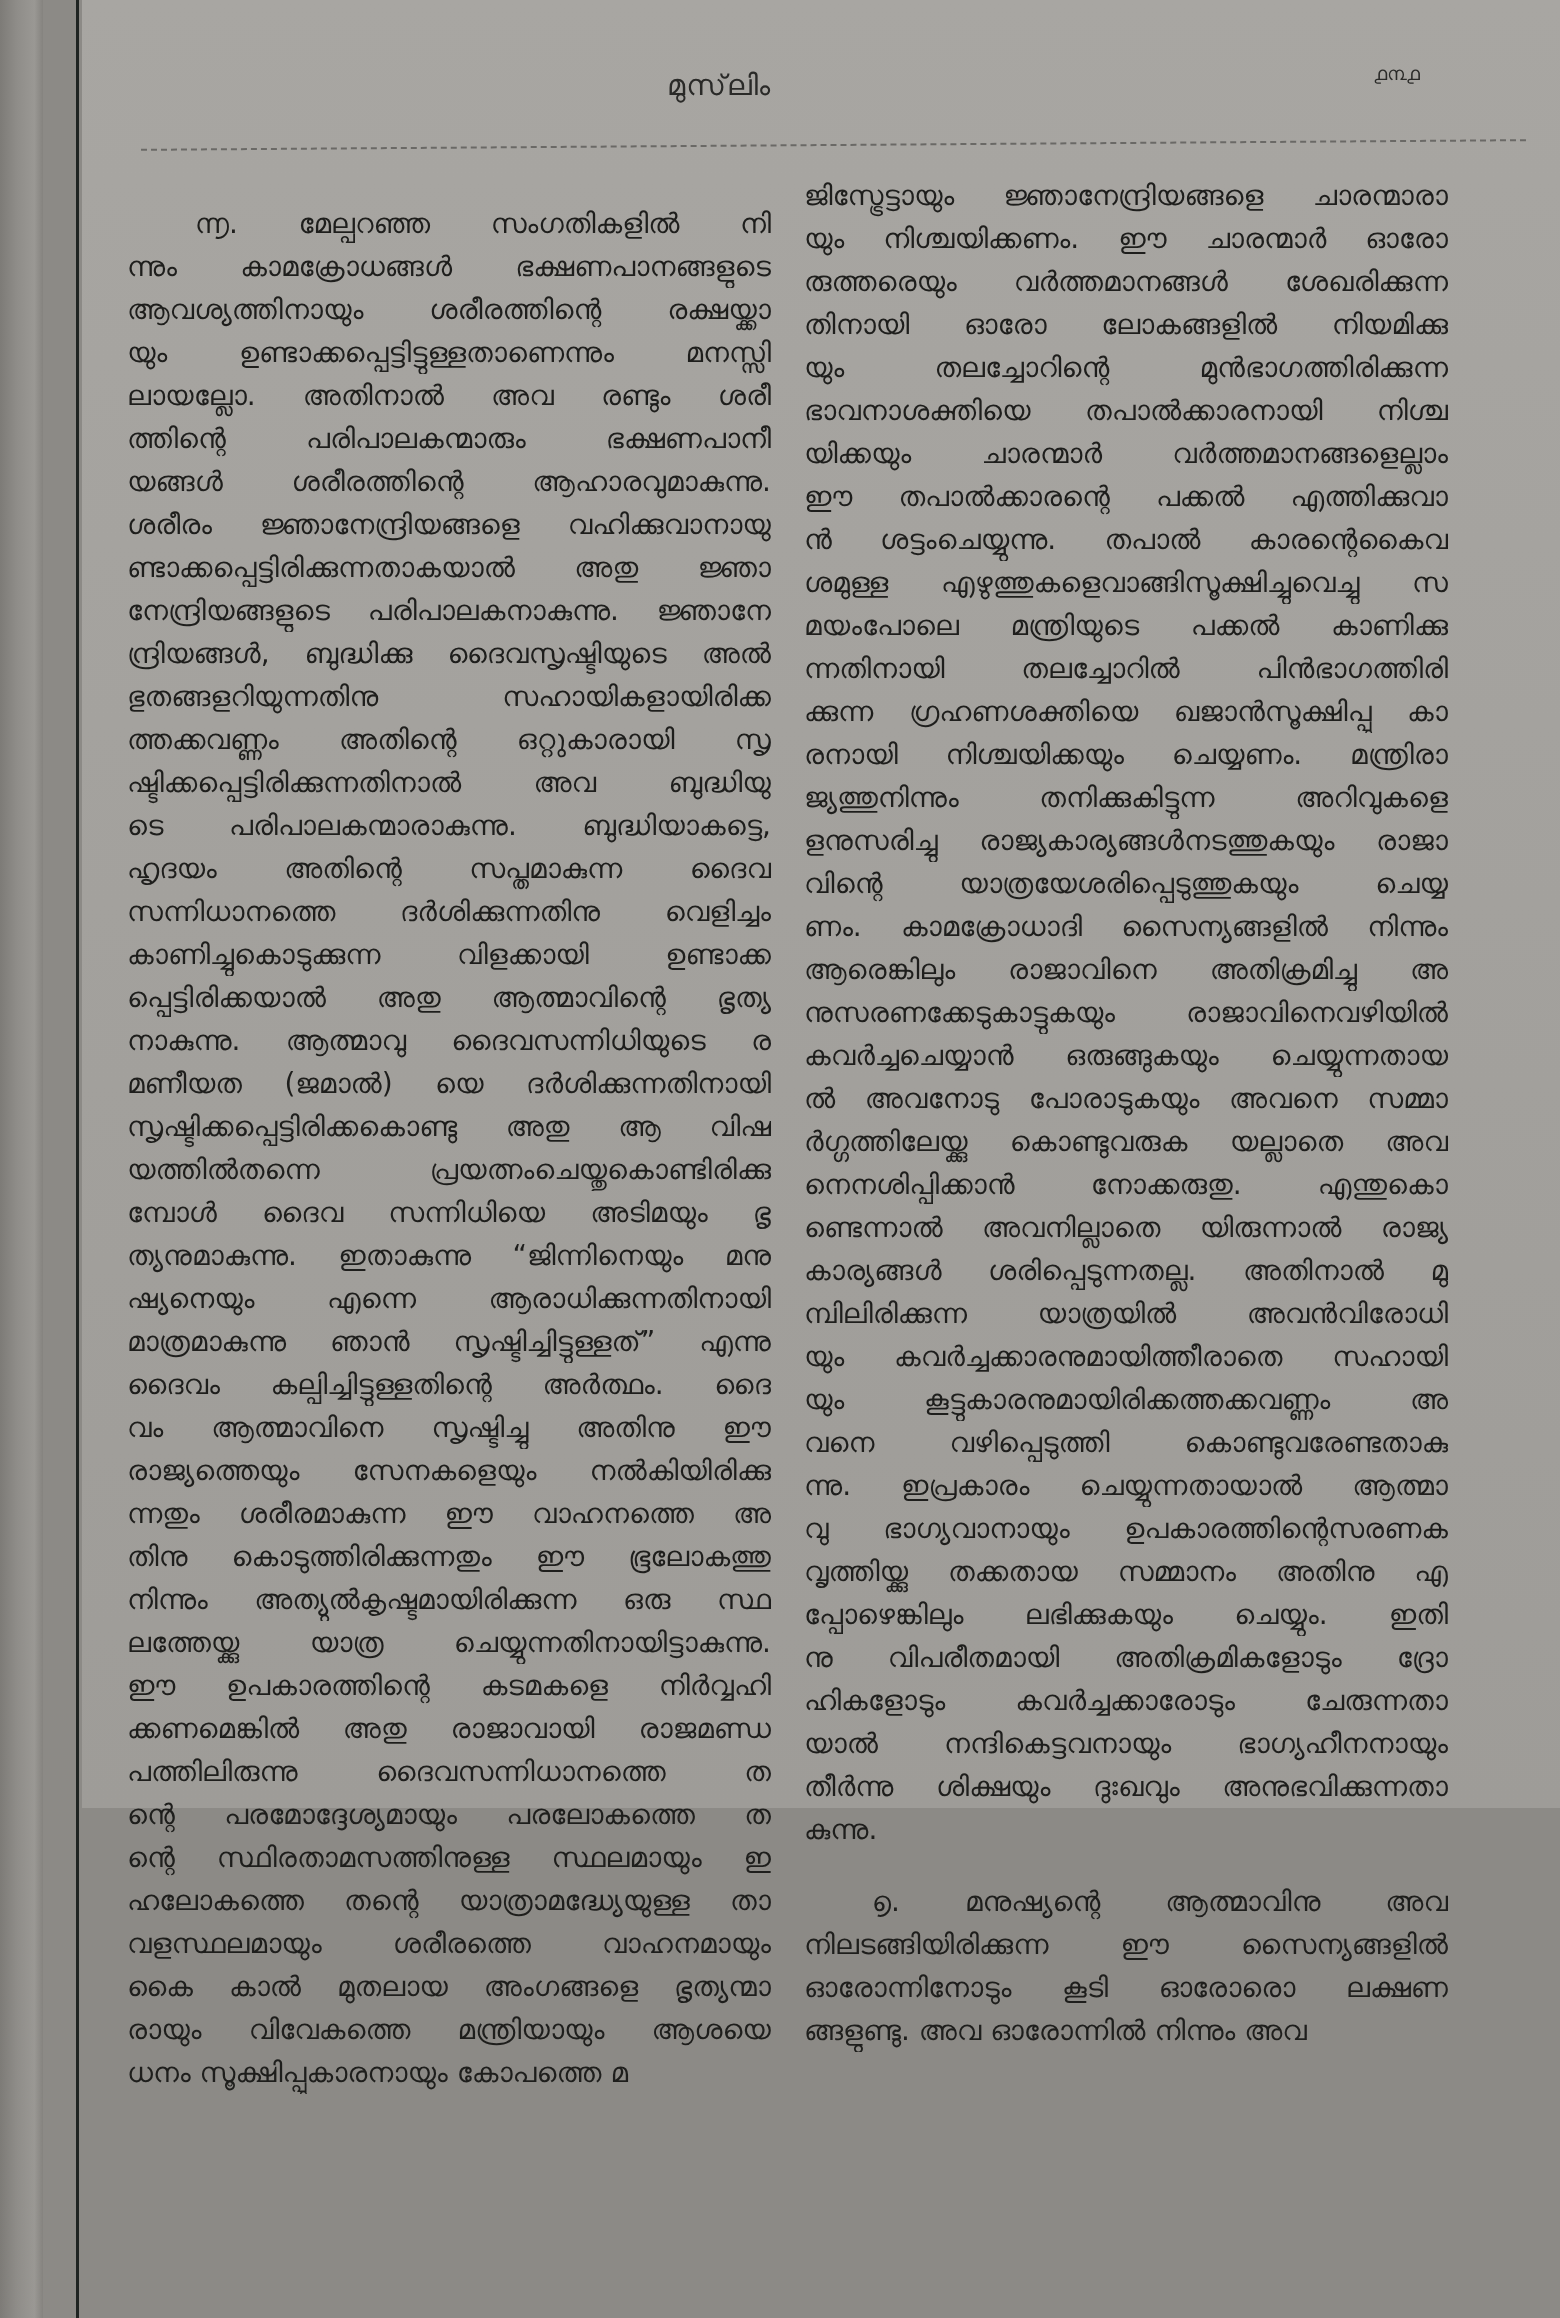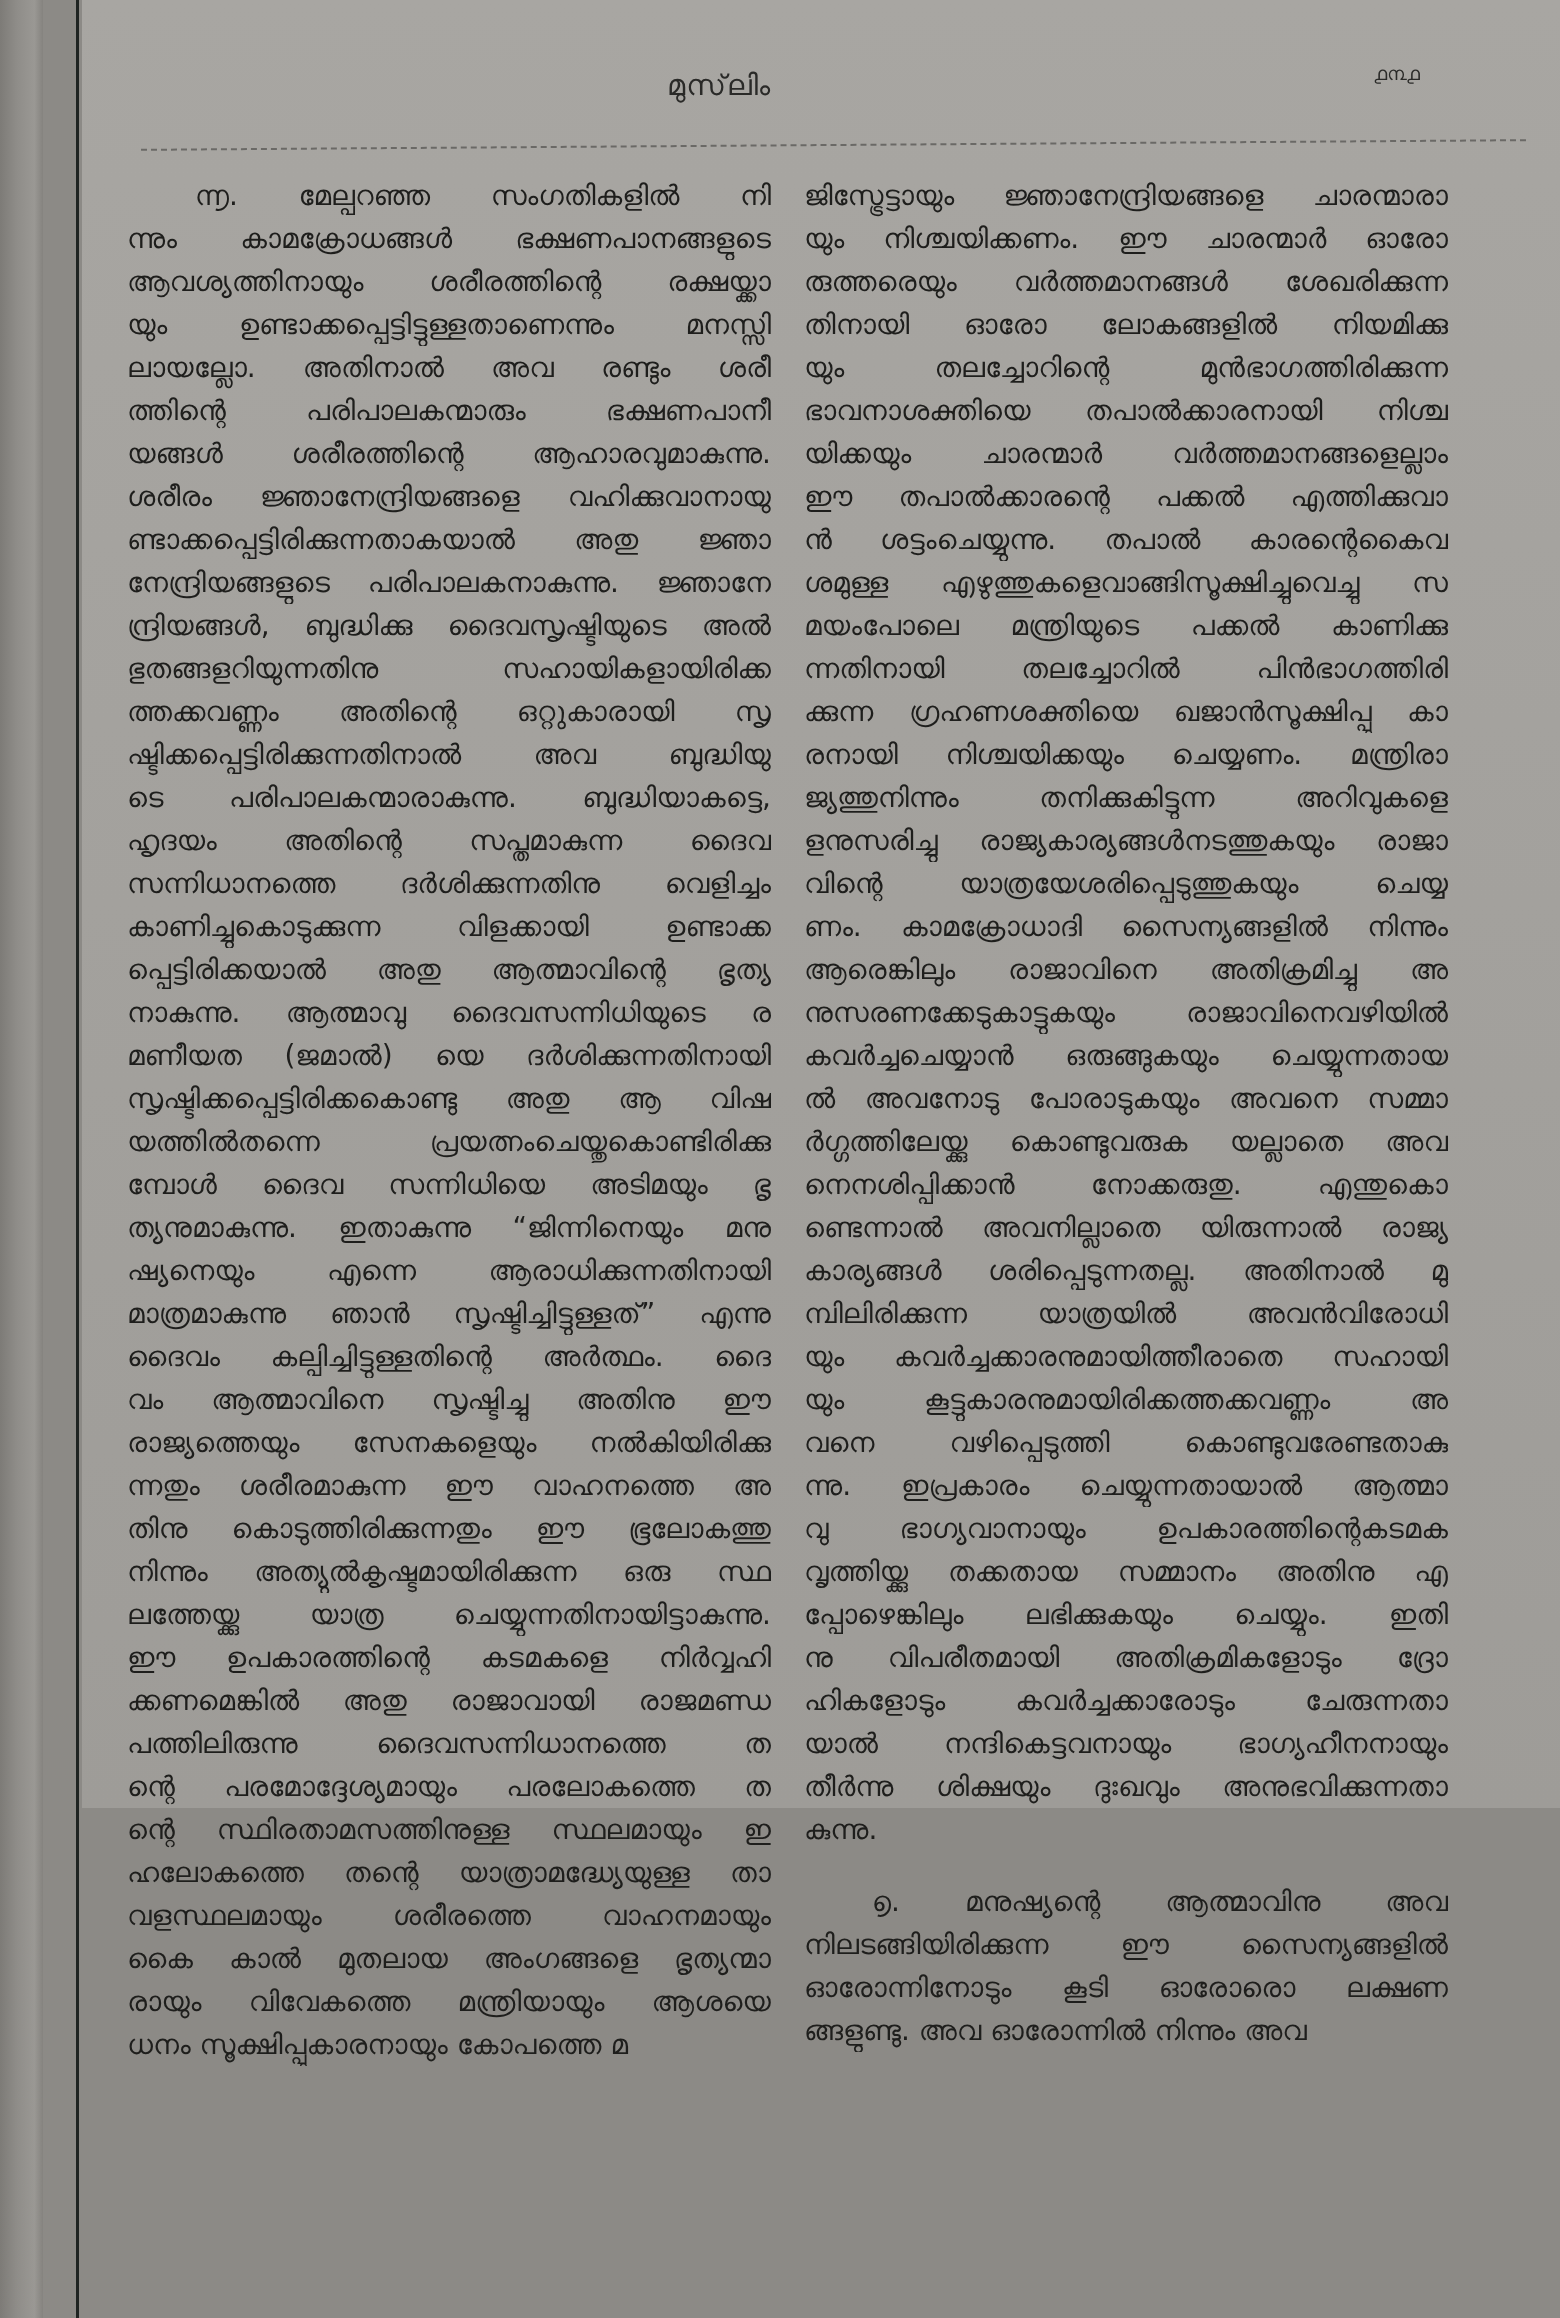--- a/index.html
+++ b/index.html
@@ -34,21 +34,21 @@
   .rule {
     position: absolute; left: 59px; top: 144px; width: 1385px; height: 0;
     border-top: 2px dashed #5c5b58;
     transform: rotate(-0.4deg);
     opacity: 0.8;
   }
   .column {
     position: absolute; top: 174px; width: 644px;
     font-size: 28px; line-height: 43px; color: #1e1e1c;
   }
-  .col-left  { left: 45px; }
+  .col-left  { left: 45px; margin-top: 28px; }
   .col-right { left: 722px; }
   .line {
     display: block; white-space: nowrap; overflow: hidden;
     text-align: justify; text-align-last: justify; height: 43px;
   }
   .line.indent { padding-left: 68px; }
   .line.short { text-align-last: left; }
   .line.gap { height: 29px; }
 </style>
 </head>
@@ -137,21 +137,21 @@
       <span class="line">ൽ അവനോടു പോരാടുകയും അവനെ സമ്മാ</span>
       <span class="line">ർഗ്ഗത്തിലേയ്ക്കു കൊണ്ടുവരുക യല്ലാതെ അവ</span>
       <span class="line">നെനശിപ്പിക്കാൻ നോക്കരുതു. എന്തുകൊ</span>
       <span class="line">ണ്ടെന്നാൽ അവനില്ലാതെ യിരുന്നാൽ രാജ്യ</span>
       <span class="line">കാര്യങ്ങൾ ശരിപ്പെടുന്നതല്ല. അതിനാൽ മു</span>
       <span class="line">മ്പിലിരിക്കുന്ന യാത്രയിൽ അവൻവിരോധി</span>
       <span class="line">യും കവർച്ചക്കാരനുമായിത്തീരാതെ സഹായി</span>
       <span class="line">യും കൂട്ടുകാരനുമായിരിക്കത്തക്കവണ്ണം അ</span>
       <span class="line">വനെ വഴിപ്പെടുത്തി കൊണ്ടുവരേണ്ടതാകു</span>
       <span class="line">ന്നു. ഇപ്രകാരം ചെയ്യുന്നതായാൽ ആത്മാ</span>
-      <span class="line">വു ഭാഗ്യവാനായും ഉപകാരത്തിന്റെകടമക</span>
+      <span class="line">വു ഭാഗ്യവാനായും ഉപകാരത്തിന്റെസരണക</span>
       <span class="line">വൃത്തിയ്ക്കു തക്കതായ സമ്മാനം അതിനു എ</span>
       <span class="line">പ്പോഴെങ്കിലും ലഭിക്കുകയും ചെയ്യും. ഇതി</span>
       <span class="line">നു വിപരീതമായി അതിക്രമികളോടും ദ്രോ</span>
       <span class="line">ഹികളോടും കവർച്ചക്കാരോടും ചേരുന്നതാ</span>
       <span class="line">യാൽ നന്ദികെട്ടവനായും ഭാഗ്യഹീനനായും</span>
       <span class="line">തീർന്നു ശിക്ഷയും ദുഃഖവും അനുഭവിക്കുന്നതാ</span>
       <span class="line short">കുന്നു.</span>
       <span class="line gap"></span>
       <span class="line indent">൭. മനുഷ്യന്റെ ആത്മാവിനു അവ</span>
       <span class="line">നിലടങ്ങിയിരിക്കുന്ന ഈ സൈന്യങ്ങളിൽ</span>

